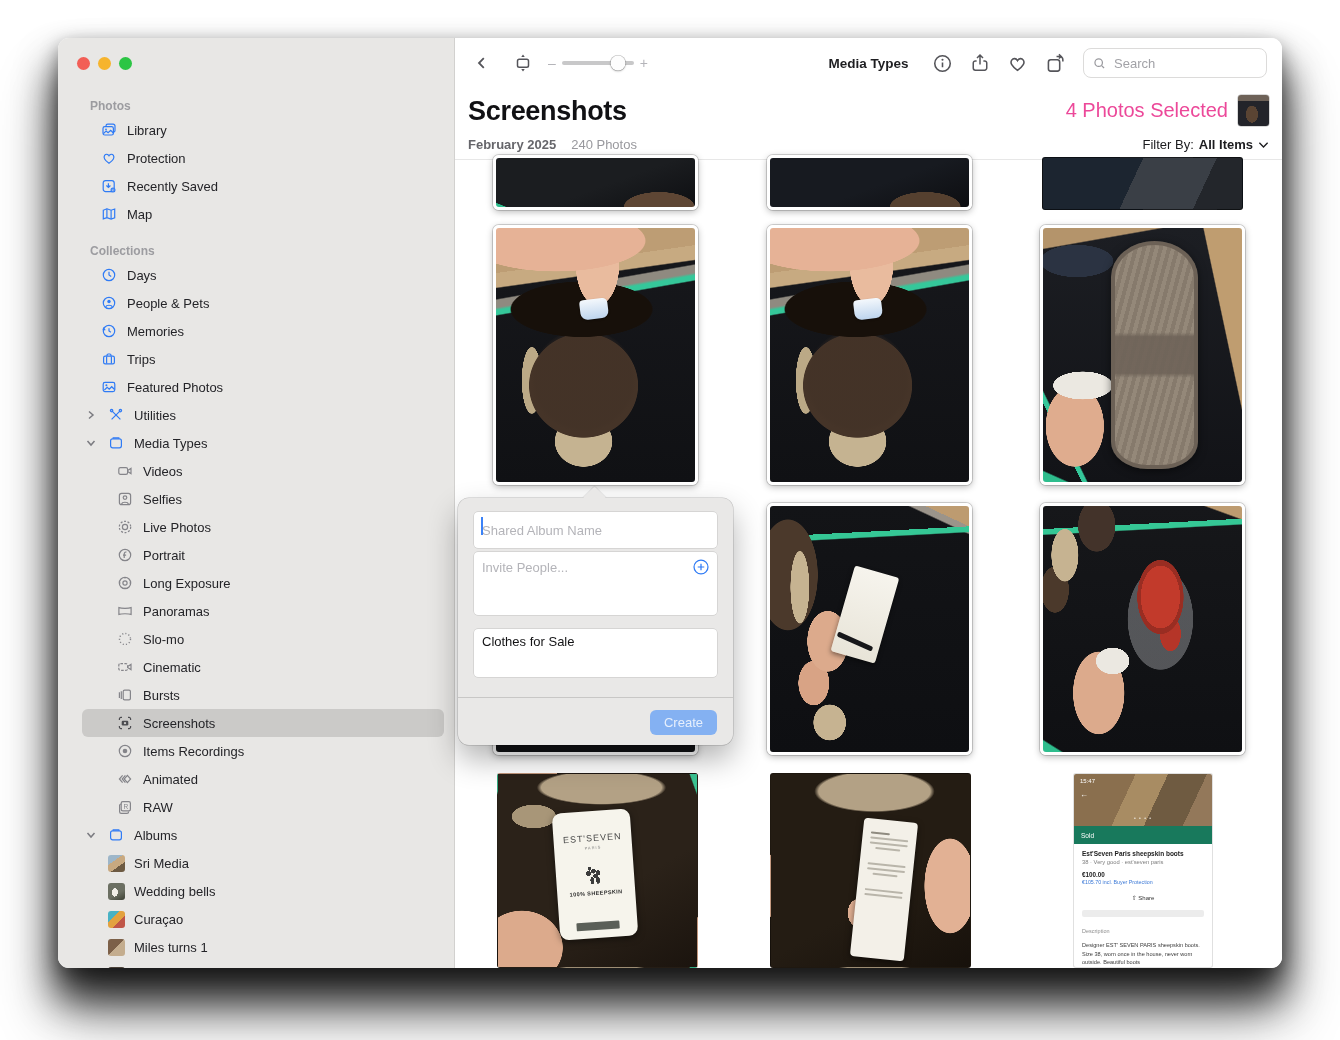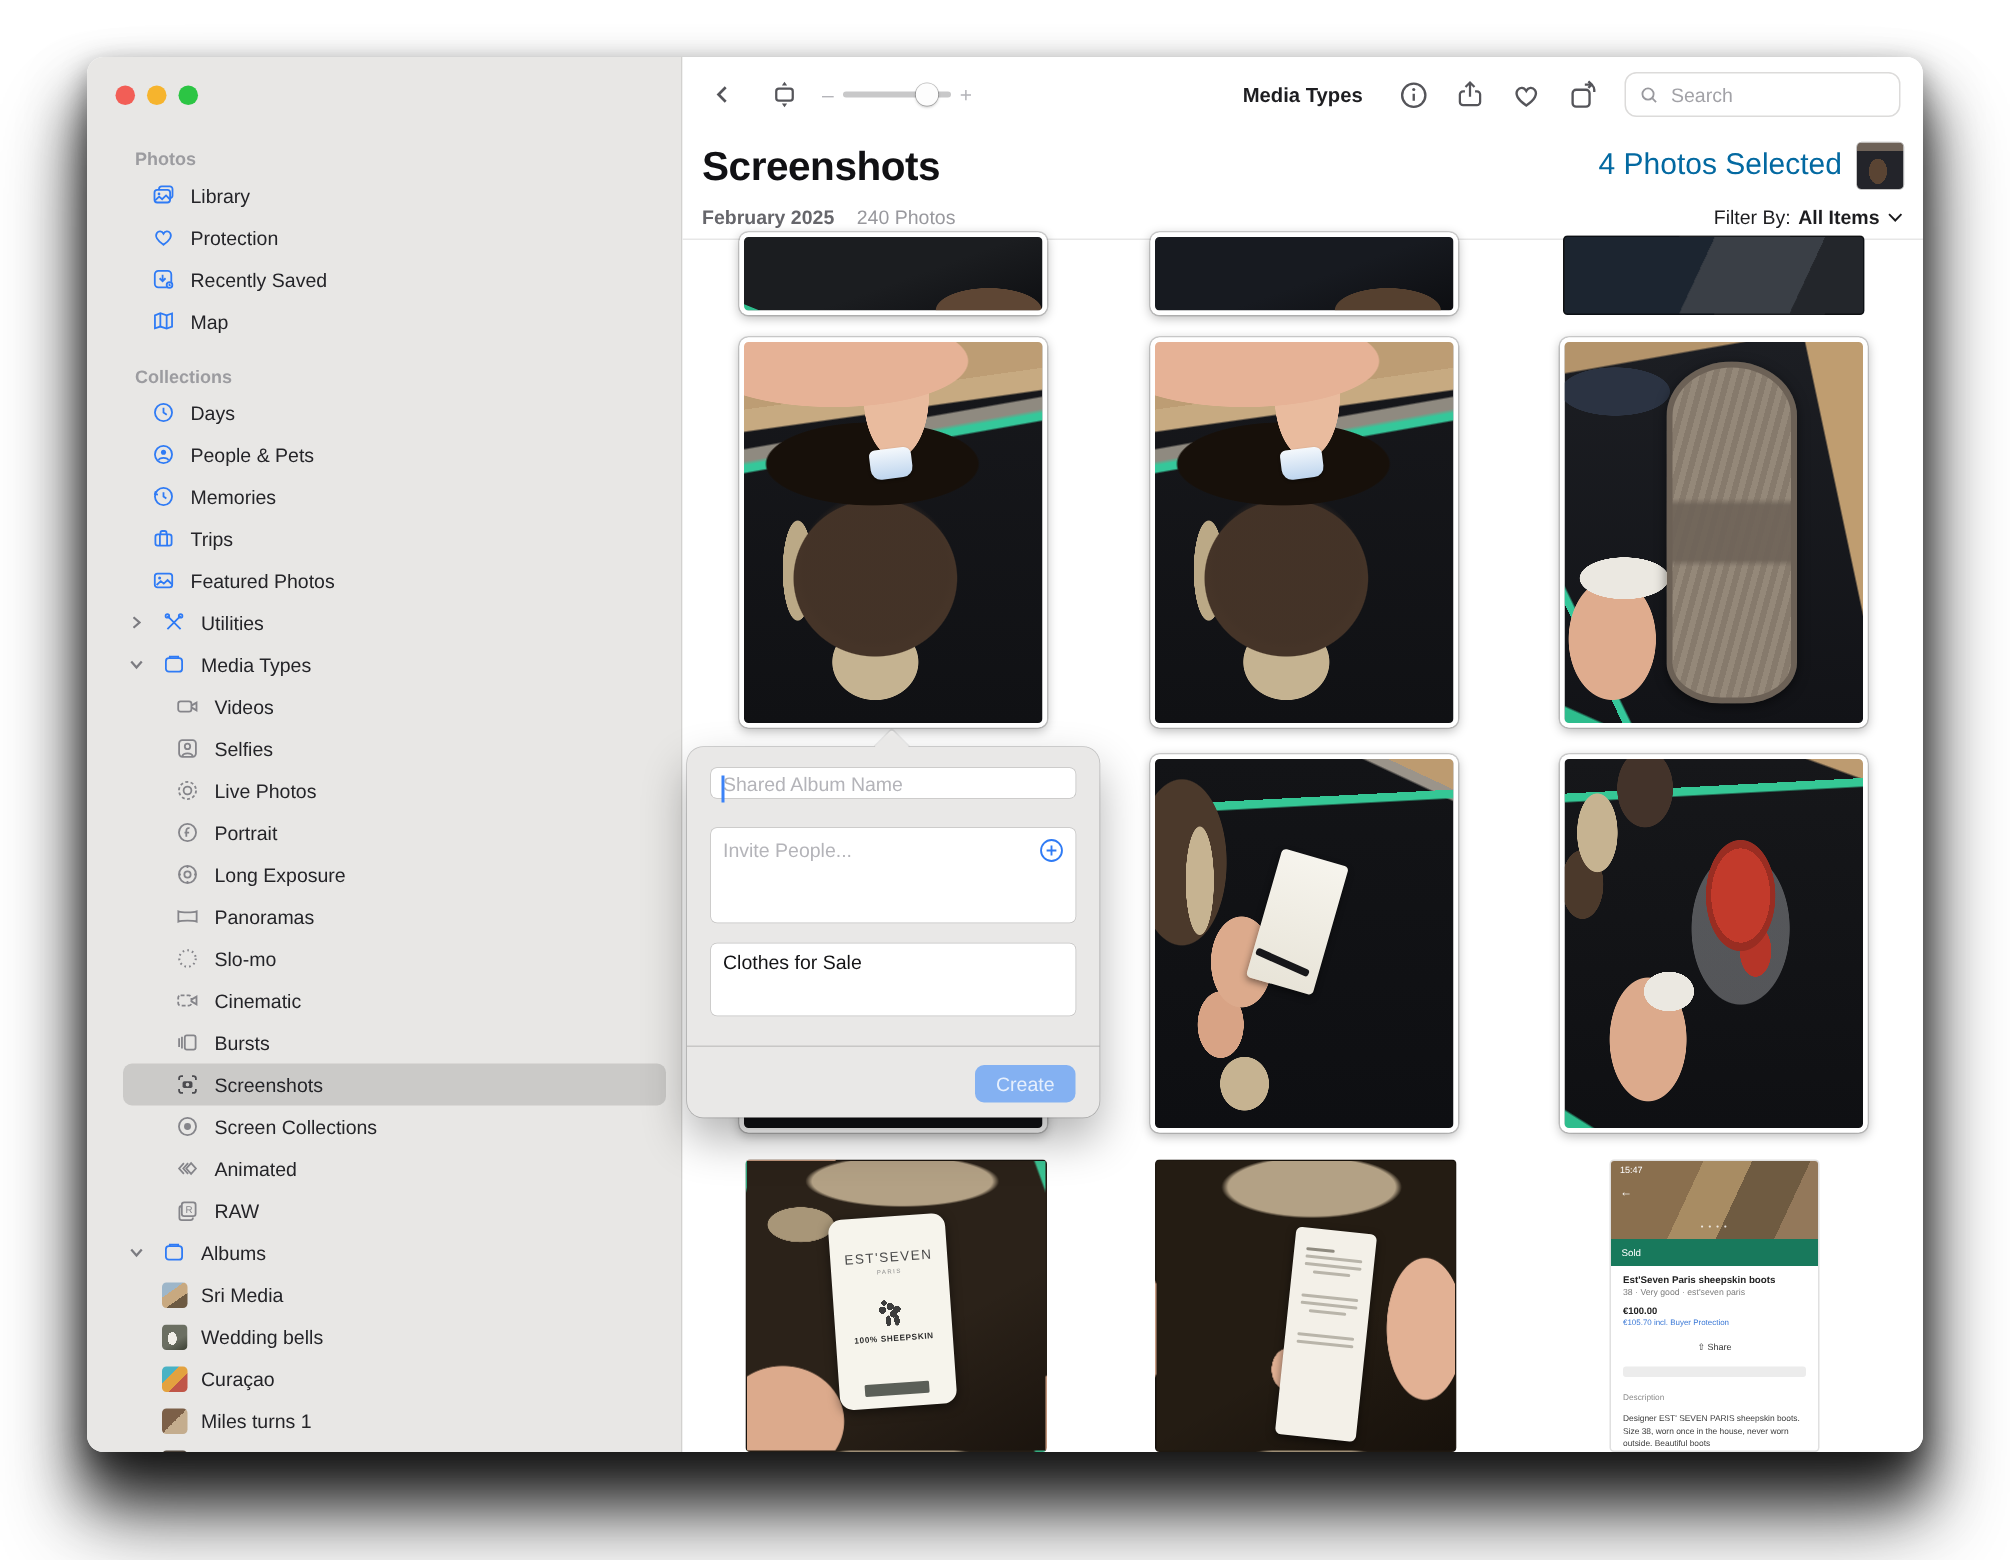--- a/index.html
+++ b/index.html
@@ -44,21 +44,21 @@
     border-radius:50%;background:#fdfdfd;box-shadow:0 0 0 .5px rgba(0,0,0,.25),0 1px 2px rgba(0,0,0,.25);}
   .tb-title{position:absolute;left:50%;transform:translateX(-50%);font-size:13.5px;font-weight:700;color:#1e1e21;}
   .tb-right{margin-left:auto;display:flex;align-items:center;gap:17px;color:#55555a;}
   .searchbox{width:184px;height:30px;border:1px solid #dcdbda;border-radius:8px;display:flex;align-items:center;
     gap:6px;padding:0 9px;color:#99999e;background:#fff;}
   .searchbox input{border:none;outline:none;width:100%;font-size:13px;color:#333;background:transparent;
     font-family:"Liberation Sans",sans-serif;}
   .searchbox input::placeholder{color:#a2a2a7;}
   .hdr-title{position:absolute;left:13px;top:58px;font-size:27px;font-weight:700;letter-spacing:-.3px;color:#111114;}
   .hdr-right{position:absolute;right:13px;top:57px;display:flex;align-items:center;gap:10px;}
-  .sel-count{font-size:20px;color:#0369a1;}
+  .sel-count{font-size:20px;color:#ec4899;}
   .sel-thumb{width:31px;height:31px;border-radius:3px;
     background:radial-gradient(10px 14px at 45% 62%,#5a4433 0 60%,transparent 61%),
     linear-gradient(#6e6258 0 18%,#23242a 18%);box-shadow:0 0 0 .5px rgba(0,0,0,.3);}
   .hdr-sub{position:absolute;left:13px;top:99px;display:flex;gap:15px;font-size:13px;align-items:center;}
   .month{color:#66666b;font-weight:700;}
   .pcount{color:#98989d;}
   .filter{position:absolute;right:13px;top:99px;display:flex;align-items:center;gap:5px;font-size:13px;color:#1c1c1f;justify-content:center;}
   .filter .fv{font-weight:700;}
   .hairline{position:absolute;left:0;right:0;top:121px;height:1px;background:#e7e7e7;}
   
@@ -175,21 +175,21 @@
   .li-bar{height:7px;background:#ececec;border-radius:2px;margin-top:9px;}
   .li-desc-label{font-size:5.5px;color:#8d8d8d;margin-top:11px;}
   .li-desc{font-size:5.6px;color:#3c3c3c;margin-top:7px;line-height:1.5;}
   
   .popover{position:absolute;left:3px;top:460px;width:275px;height:247px;background:#e9e8e7;
     border-radius:11px;box-shadow:0 0 0 .5px rgba(0,0,0,.22),0 14px 30px rgba(0,0,0,.3);z-index:30;}
   .pop-arrow{position:absolute;left:128px;top:-8px;width:17px;height:17px;background:#e9e8e7;
     transform:rotate(45deg);border-radius:2px 0 0 0;box-shadow:-1px -1px 0 rgba(0,0,0,.07);}
   .pop-field{position:absolute;left:16px;width:243px;background:#fff;border-radius:4px;
     box-shadow:0 0 0 .5px rgba(0,0,0,.16);}
-  .pop-name{top:14px;height:20px;}
+  .pop-name{top:14px;height:36px;}
   .pop-name input{width:100%;height:100%;border:none;outline:none;background:transparent;padding:0 8px;
     font-size:13px;color:#222;font-family:"Liberation Sans",sans-serif;}
   .pop-name input::placeholder{color:#b4b4b9;}
   .caret{position:absolute;left:7px;top:5px;width:1.5px;height:18px;background:#3b82f7;}
   .pop-invite{top:54px;height:63px;padding:6px 8px;}
   .ph-text{font-size:13px;color:#b4b4b9;}
   .plusbtn{position:absolute;right:7px;top:6px;width:18px;height:18px;color:#2f7bf5;}
   .pop-comment{top:131px;height:48px;padding:5px 8px;}
   .pop-comment textarea{width:100%;height:100%;border:none;outline:none;resize:none;background:transparent;
     font-size:13px;color:#141416;font-family:"Liberation Sans",sans-serif;padding:0;}
@@ -427,21 +427,21 @@
         </span>
         <span>Screenshots</span>
       </div>
       <div class="srow child">
         <span class="sicon gmed">
           <svg width="16" height="16" viewBox="0 0 16 16" fill="none" stroke="currentColor" stroke-width="1.2">
               <circle cx="8" cy="8" r="5.7"></circle>
               <circle cx="8" cy="8" r="2.3" fill="currentColor" stroke="none"></circle>
             </svg>
         </span>
-        <span>Screen Collections</span>
+        <span>Items Recordings</span>
       </div>
       <div class="srow child">
         <span class="sicon gmed">
           <svg width="16" height="16" viewBox="0 0 16 16" fill="none" stroke="currentColor" stroke-width="1.2">
               <path d="M5.6 4.4L2.4 8l3.2 3.6"></path>
               <path d="M8.4 4.4L5.2 8l3.2 3.6"></path>
               <path d="M10.4 4.4L13.6 8l-3.2 3.6L7.2 8z"></path>
             </svg>
         </span>
         <span>Animated</span>

